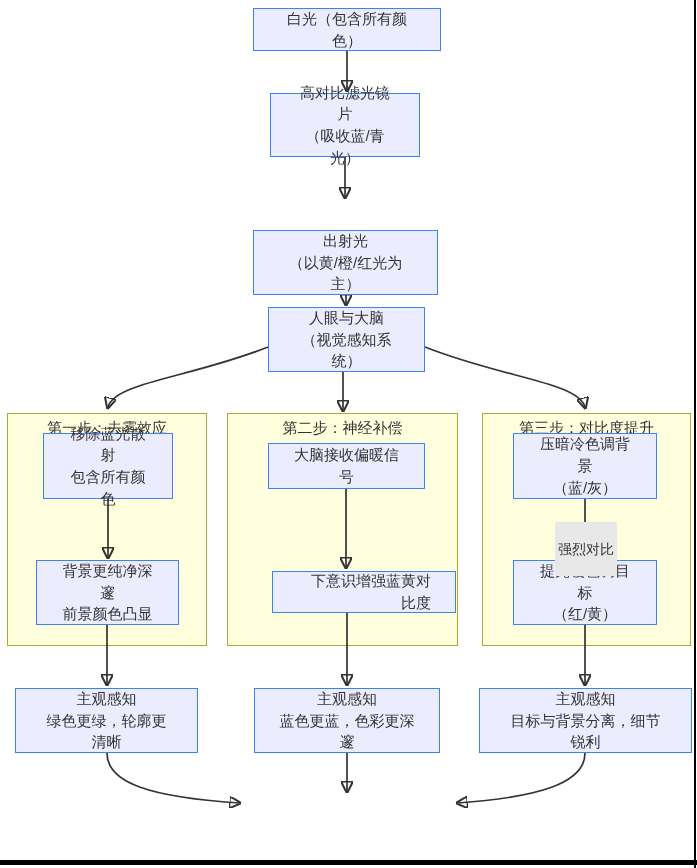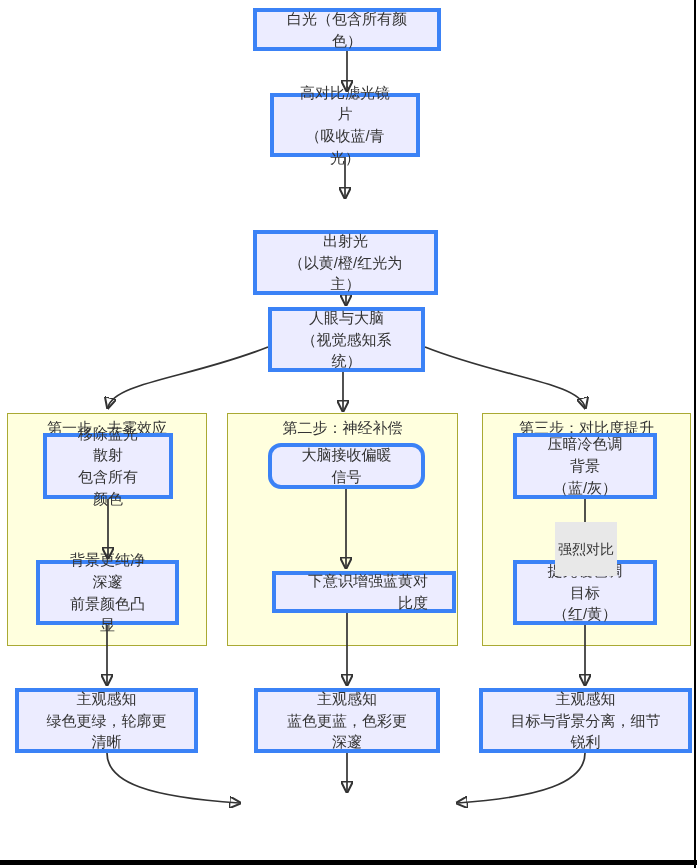--- a/index.html
+++ b/index.html
@@ -38,21 +38,21 @@
     pointer-events:none;
   }
   svg.edges path{
     fill:none;
     stroke:#333333;
     stroke-width:1.7px;
   }
   .node{
     position:absolute;
     background:#ECECFF;
-    border:4px solid #3b82f6;
+    border:1px solid #3b82f6;
     box-sizing:border-box;
     color:#333333;
     font-size:15px;
     line-height:1.45;
     display:flex;
     align-items:center;
     justify-content:center;
     text-align:center;
     white-space:pre-line;
     z-index:3;
@@ -131,21 +131,21 @@
   <div class="node" style="left:253px;top:200px;width:185px;height:65px;margin-top:30px;">出射光
 （以黄/橙/红光为主）</div>
   <div class="node" style="left:268px;top:307px;width:157px;height:65px;">人眼与大脑
 （视觉感知系统）</div>
 
   <div class="node" style="left:43px;top:433px;width:130px;height:66px;">移除蓝光散射
 包含所有颜色</div>
   <div class="node" style="left:36px;top:560px;width:143px;height:65px;">背景更纯净深邃
 前景颜色凸显</div>
 
-  <div class="node" style="left:268px;top:443px;width:157px;height:46px;border-radius:13px;">大脑接收偏暖信号</div>
+  <div class="node" style="left:268px;top:443px;width:157px;height:46px;">大脑接收偏暖信号</div>
   <div class="node" style="left:272px;top:571px;width:184px;height:42px;text-align:right;">下意识增强蓝黄对比度</div>
 
   <div class="node" style="left:513px;top:433px;width:144px;height:66px;">压暗冷色调背景
 （蓝/灰）</div>
   <div class="node" style="left:513px;top:560px;width:144px;height:65px;">提亮暖色调目标
 （红/黄）</div>
 
   <div class="edge-label" style="left:555px;top:522px;">强烈对比</div>
 
   <div class="node" style="left:15px;top:688px;width:183px;height:65px;">主观感知

